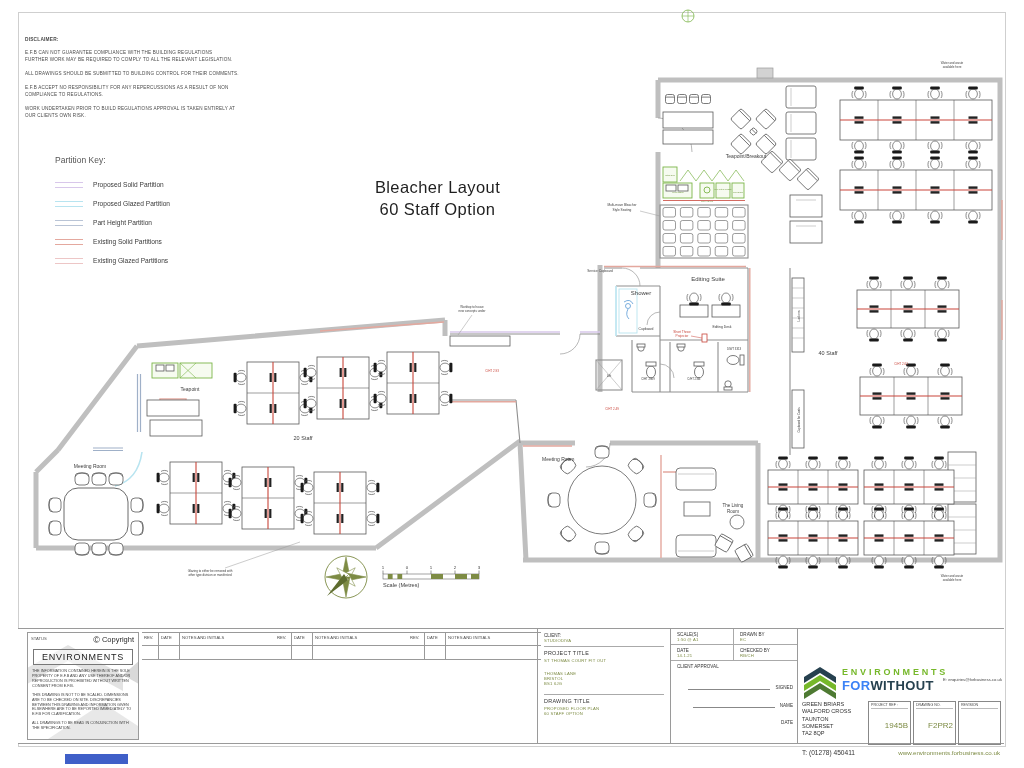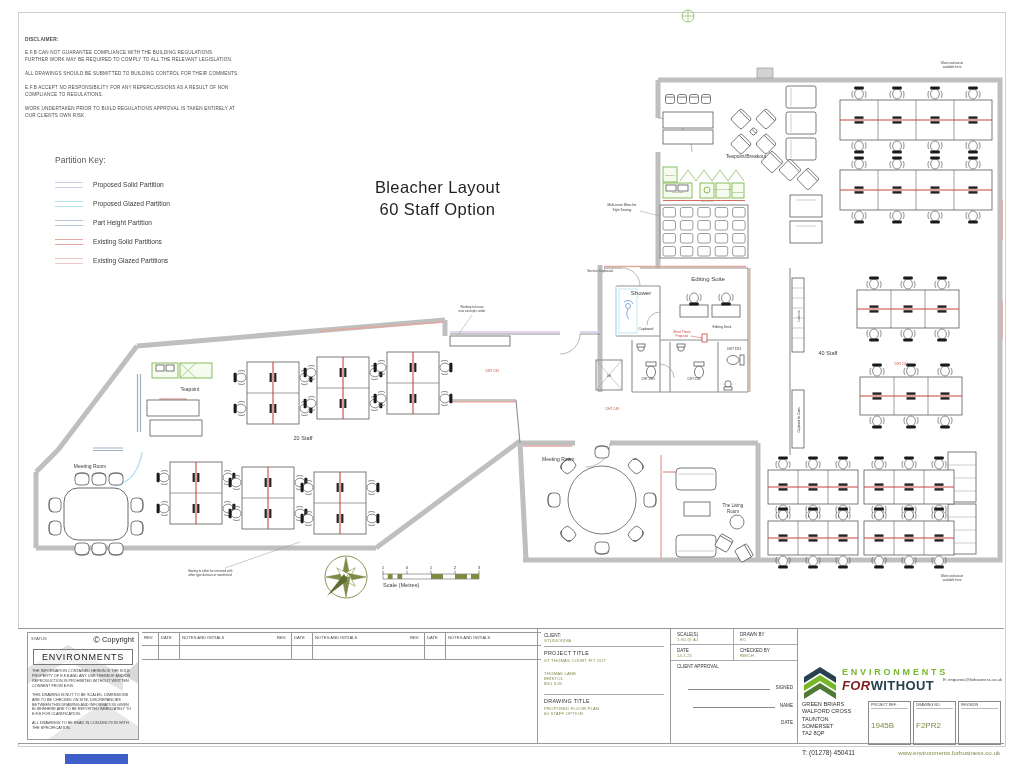--- a/index.html
+++ b/index.html
@@ -68,29 +68,29 @@
   .approval{padding:3px 6px;}
   .sig-row{display:flex;align-items:flex-end;justify-content:flex-end;margin-top:11px;padding:0 4px;}
   .sig-line{flex:1;border-bottom:1px solid #888;margin-right:5px;height:6px;max-width:82px;}
   .sig-label{font-size:4.6px;color:#333;}
   
   #logo-cell{left:779px;width:207px;}
   .brand-row{position:relative;height:40px;margin-top:32px;}
   .brand-text{position:absolute;left:44px;top:6px;}
   .brand-env{font-size:9px;font-weight:bold;letter-spacing:2.8px;color:#76b82a;}
   .brand-fb{font-size:13px;font-weight:bold;letter-spacing:.4px;margin-top:1px;}
-  .brand-for{color:#7f1d1d;font-style:italic;}
+  .brand-for{color:#3b82f6;}
   .brand-bus{color:#26414f;}
   .brand-email{position:absolute;right:2px;top:16px;font-size:4.2px;color:#444;}
   .mid-row{display:flex;padding:0 2px 0 4px;}
   .company-address{font-size:5.6px;line-height:1.3;color:#333;width:64px;}
   .ref-boxes{display:flex;}
   .ref-box{width:43px;height:44px;border:1px solid #888;margin-left:2px;box-sizing:border-box;padding:1px 2px;}
   .ref-box .rb-label{font-size:3.6px;color:#444;border-bottom:1px solid #bbb;padding-bottom:1px;}
-  .ref-box .rb-value{font-size:8px;color:#7d8b44;text-align:left;margin-top:12px;}
+  .ref-box .rb-value{font-size:8px;color:#7d8b44;text-align:right;margin-top:12px;}
   .bottom-row{display:flex;justify-content:space-between;align-items:center;padding:4px 4px 0 4px;}
   .phone{font-size:6.6px;color:#333;}
   .website{font-size:6.2px;color:#7d8b44;}
   #blue-bar{left:65px;top:754px;width:63px;height:10px;background:#3f5fc8;}
 </style>
 </head>
 <body>
 
 <div class="abs sheet-border"></div>
 

